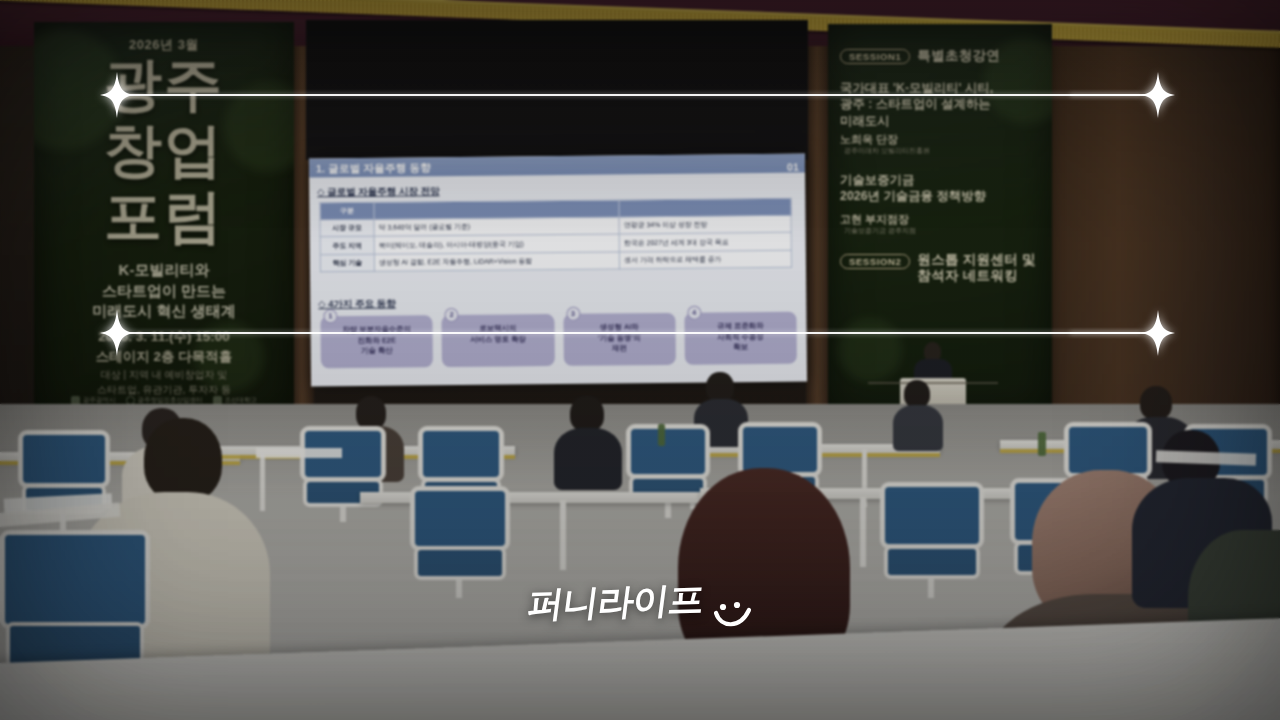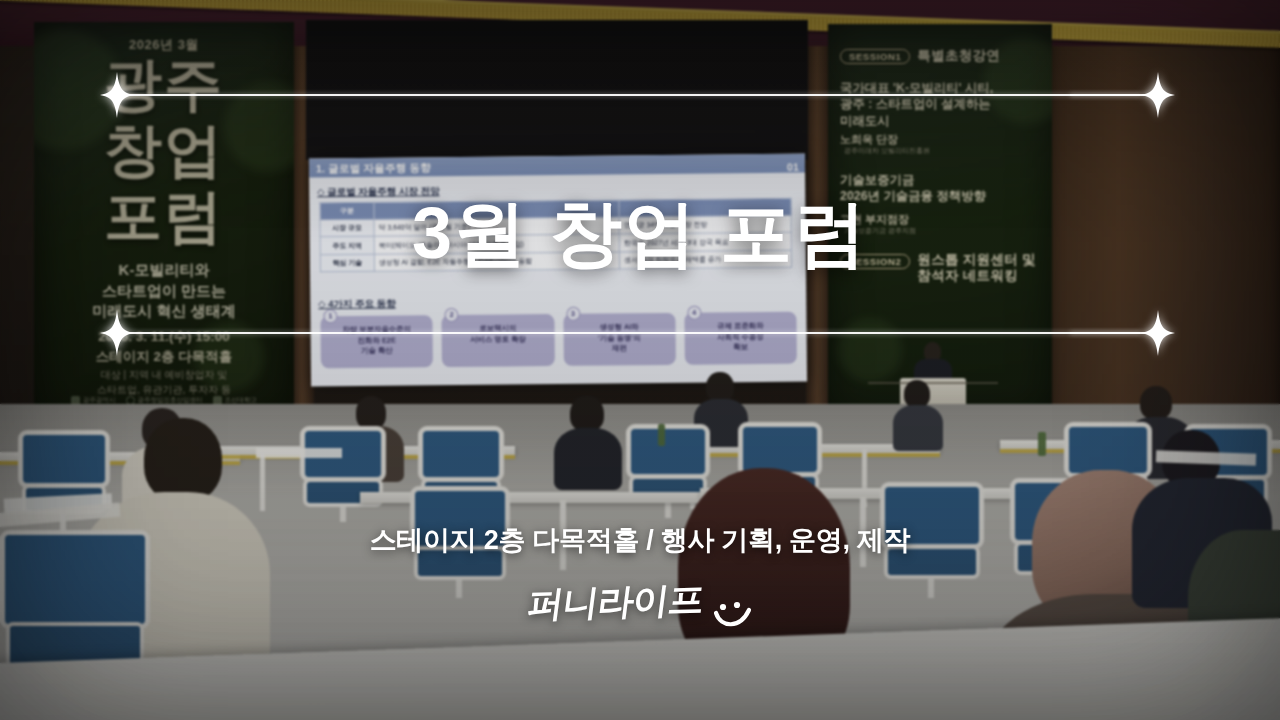--- a/index.html
+++ b/index.html
@@ -469,23 +469,21 @@
       <svg viewBox="0 0 34 46" width="34" height="46">
           <path d="M17 0 C19 16 22 21 34 23 C22 25 19 30 17 46 C15 30 12 25 0 23 C12 21 15 16 17 0 Z" fill="#fff"></path>
         </svg>
     </div>
     <div class="spark" style="left:1141px;top:310px;">
       <svg viewBox="0 0 34 46" width="34" height="46">
           <path d="M17 0 C19 16 22 21 34 23 C22 25 19 30 17 46 C15 30 12 25 0 23 C12 21 15 16 17 0 Z" fill="#fff"></path>
         </svg>
     </div>
 
-    <div class="title">3월 창업 포럼</div>
-
-    <div class="subtitle">스테이지 2층 다목적홀 / 행사 기획, 운영, 제작</div>
+
 
     <div class="brand">
       <span class="brand-txt">퍼니라이프</span>
       <span class="smiley">
         <svg viewBox="0 0 40 34" width="40" height="34">
           <circle cx="11" cy="9" r="3.1" fill="#fff"></circle>
           <circle cx="25" cy="7" r="3.1" fill="#fff"></circle>
           <path d="M4 15 C9 30 28 31 37 12" stroke="#fff" stroke-width="4.2" fill="none" stroke-linecap="round"></path>
         </svg>
       </span>

